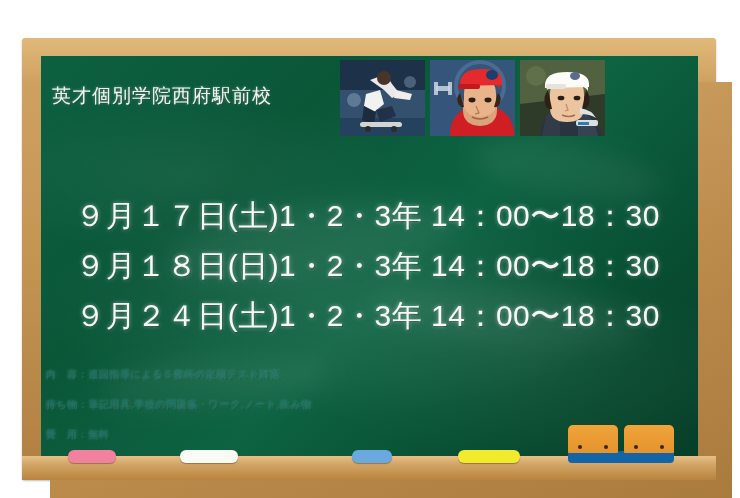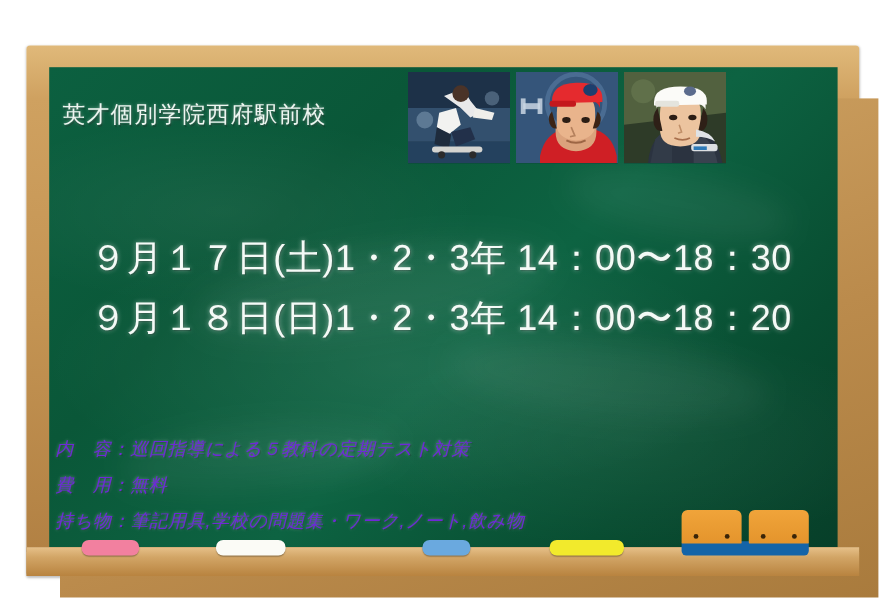--- a/index.html
+++ b/index.html
@@ -139,28 +139,27 @@
     text-align: right;
   }
 
   .details {
     position: absolute;
     left: 46px;
     top: 360px;
     width: 600px;
   }
   .detail-line {
-    font-size: 15px;
+    font-size: 10px;
     letter-spacing: 0.6px;
-    color: #6d28d9;
+    color: #0f766e;
     text-shadow: 0 0 3px rgba(255,255,255,0.4), 1px 1px 1px rgba(0,0,0,0.3);
     white-space: nowrap;
     height: 30px;
     line-height: 30px;
-    font-style: italic;
   }
 
   
   .ledge {
     position: absolute;
     left: 22px;
     top: 456px;
     width: 694px;
     height: 24px;
     background: linear-gradient(180deg, #e6c089 0%, #d2a566 35%, #b8833f 100%);
@@ -301,27 +300,28 @@
       </svg>
     </div>
 
   </div>
 
   <div class="school-name">英才個別学院西府駅前校</div>
 
 
   <div class="dates">
     <div class="date-line">９月１７日(土)1・2・3年 14：00〜18：30</div>
-    <div class="date-line">９月１８日(日)1・2・3年 14：00〜18：20</div>
+    <div class="date-line">９月１８日(日)1・2・3年 14：00〜18：30</div>
+    <div class="date-line">９月２４日(土)1・2・3年 14：00〜18：30</div>
   </div>
 
   <div class="details">
     <div class="detail-line">内　容：巡回指導による５教科の定期テスト対策</div>
+    <div class="detail-line">持ち物：筆記用具,学校の問題集・ワーク,ノート,飲み物</div>
     <div class="detail-line">費　用：無料</div>
-    <div class="detail-line">持ち物：筆記用具,学校の問題集・ワーク,ノート,飲み物</div>
   </div>
 
   <div class="ledge-shadow"></div>
   <div class="ledge"></div>
 
   <div class="chalk" style="left:68px;  top:450px; width:48px; background:#f2809f;"></div>
   <div class="chalk" style="left:180px; top:450px; width:58px; background:#fbfbf6;"></div>
   <div class="chalk" style="left:352px; top:450px; width:40px; background:#6aa9df;"></div>
   <div class="chalk" style="left:458px; top:450px; width:62px; background:#f2ea2c;"></div>
 

